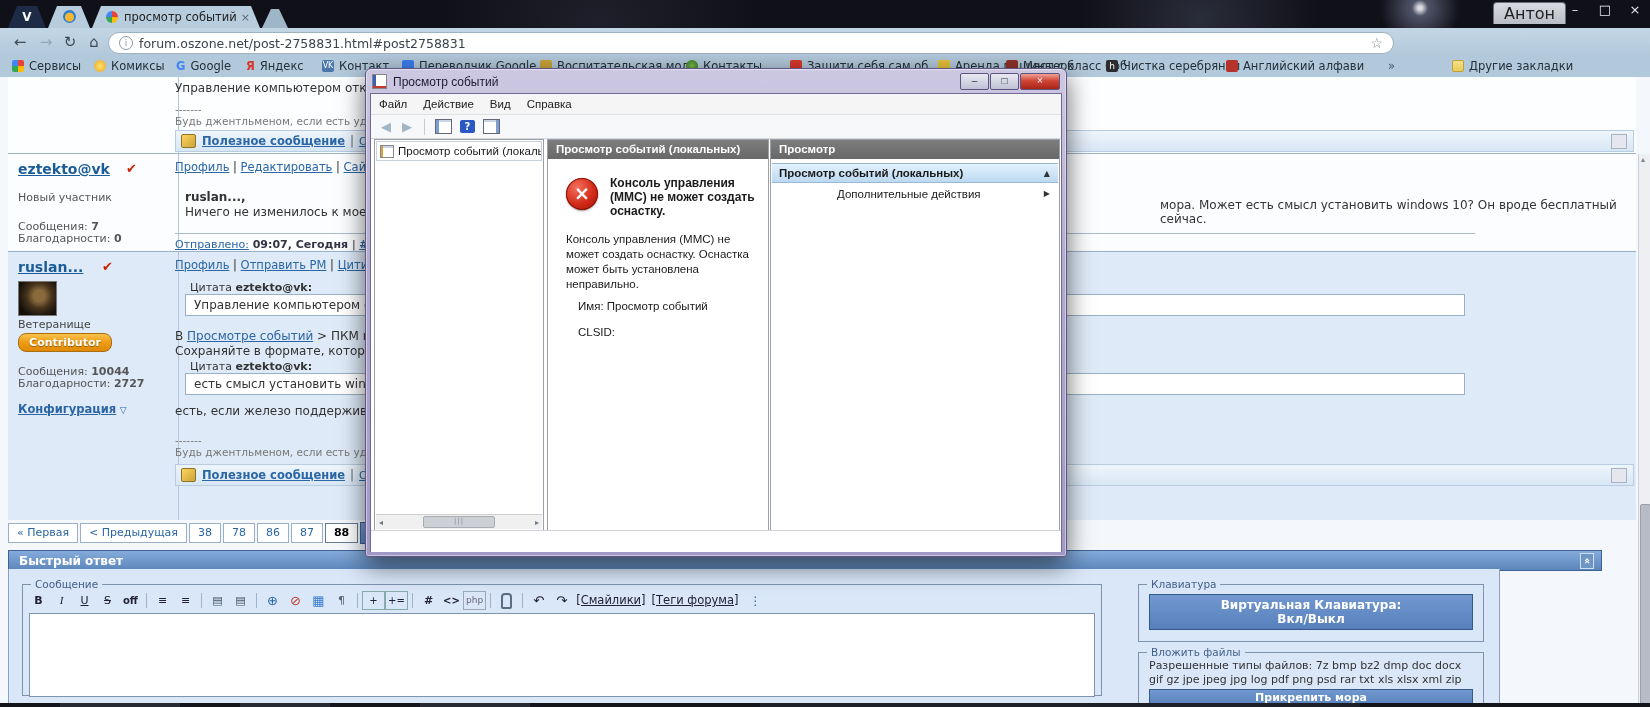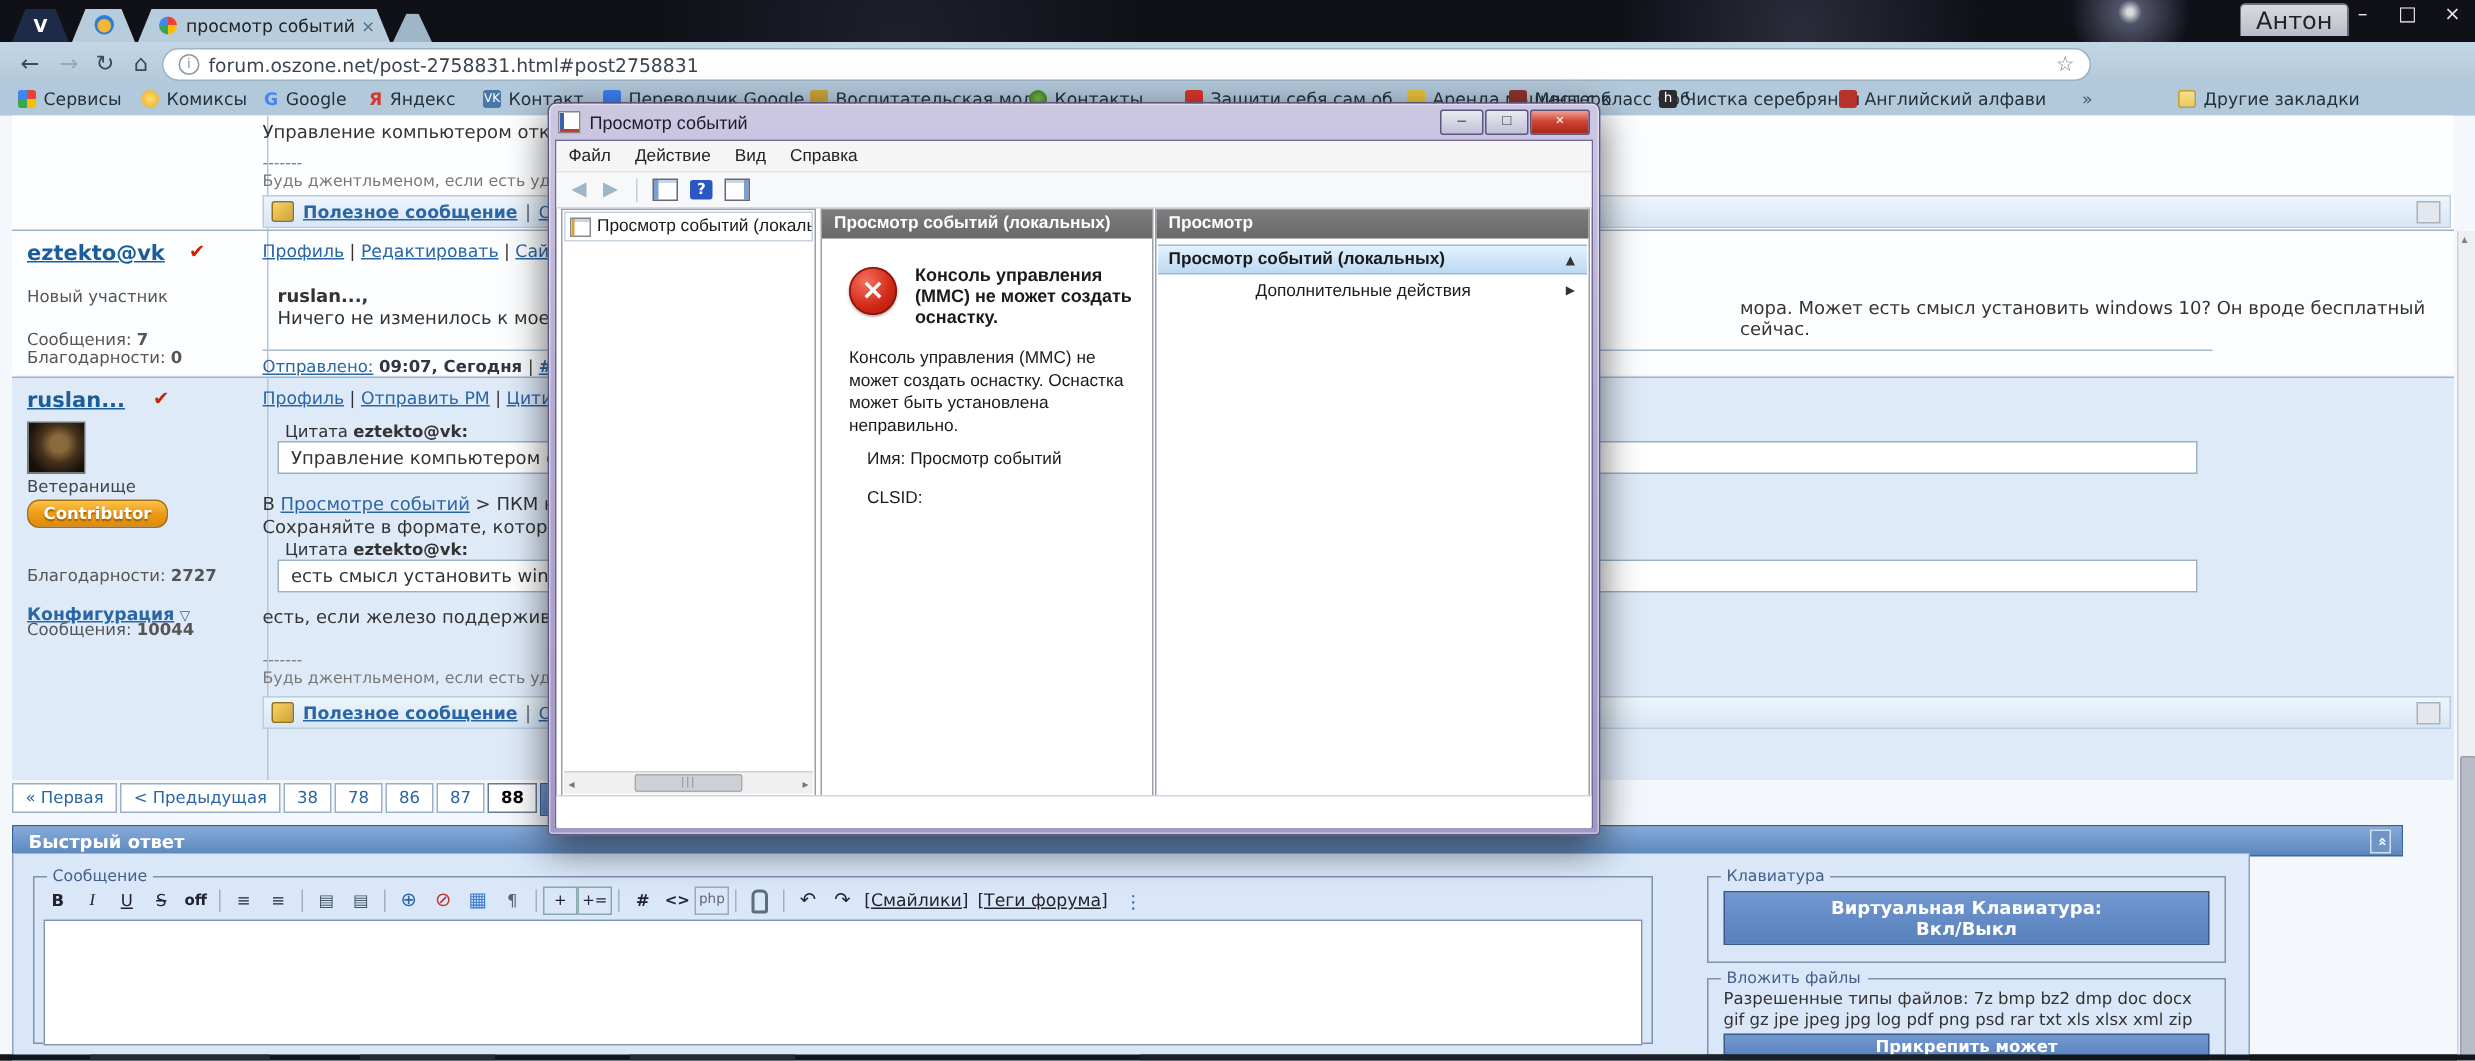--- a/index.html
+++ b/index.html
@@ -263,21 +263,21 @@
   </div>
   <div class="postsep" style="top:174px;"></div>
 
   <div class="a" style="left:8px;top:175px;width:1628px;height:268px;background:#dfeaf8;">
     <div class="colsep" style="top:0;height:268px;"></div>
     <span class="a author" style="left:10px;top:7px;">ruslan...</span>
       <span class="a chk" style="left:88px;top:7px;">✔</span>
     <div class="a avatar" style="left:10px;top:29px;background:radial-gradient(circle at 55% 42%,#8a6a3c 0 20%,#46321c 45%,#15100a 78%);"></div>
     <span class="a meta" style="left:10px;top:66px;color:#444;">Ветеранище</span>
     <div class="badge-contrib" style="left:10px;top:81px;">Contributor</div>
-    <span class="a meta" style="left:10px;top:113px;margin-top:48px;"><span>Сообщения:</span> <b>10044</b></span>
+    <span class="a meta" style="left:10px;top:113px;"><span>Сообщения:</span> <b>10044</b></span>
     <span class="a meta" style="left:10px;top:125px;"><span>Благодарности:</span> <b>2727</b></span>
     <span class="a" style="left:10px;top:150px;font-size:11.5px;">
       <span class="lnk" style="font-weight:bold;">Конфигурация</span>
       <span style="color:#2a66a5;font-size:9px;">▽</span></span>
     <span class="a" style="left:167px;top:6px;font-size:11.5px;">
       <span class="lnk">Профиль</span> |
       <span class="lnk">Отправить PM</span> |
       <span class="lnk">Цитировать</span></span>
     <span class="a" style="left:182px;top:29px;font-size:11px;"><span>Цитата </span><b>eztekto@vk:</b></span>
     <div class="quote" style="left:177px;top:42px;width:1262px;"><span>Управление компьютером откр</span></div>
@@ -351,21 +351,21 @@
   <fieldset class="a" style="left:1138px;top:501px;width:344px;height:62px;">
     <legend>Клавиатура</legend>
     <div class="bluebtn" style="margin:4px 10px;height:36px;font-size:12px;padding-top:3px;box-sizing:border-box;">
       <div>Виртуальная Клавиатура:</div>
       <div>Вкл/Выкл</div>
     </div>
   </fieldset>
   <fieldset class="a" style="left:1138px;top:569px;width:344px;height:56px;">
     <legend>Вложить файлы</legend>
     <div style="margin:1px 10px;font-size:11px;line-height:1.25;">Разрешенные типы файлов: 7z bmp bz2 dmp doc docx gif gz jpe jpeg jpg log pdf png psd rar txt xls xlsx xml zip</div>
-    <div class="bluebtn" style="margin:2px 10px;height:16px;font-size:11px;line-height:16px;">Прикрепить может</div>
+    <div class="bluebtn" style="margin:2px 10px;height:16px;font-size:11px;line-height:16px;">Прикрепить мора</div>
   </fieldset>
 
   <div class="scroll">
     <span style="position:absolute;top:1px;left:2px;font-size:8px;color:#7a828c;">▴</span>
     <div style="position:absolute;top:350px;left:1px;width:9px;height:262px;background:#b7bcc6;border:1px solid #9aa0ab;border-radius:2px;"></div>
 
   </div>
 </div>
 
 <div class="a mmc">

